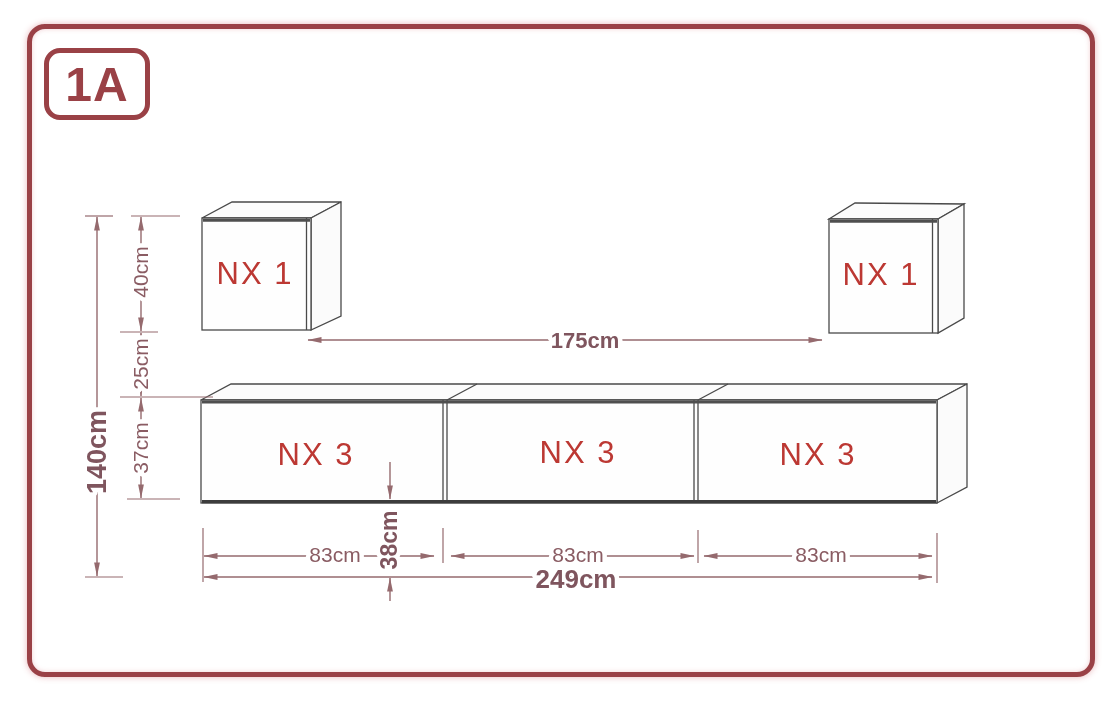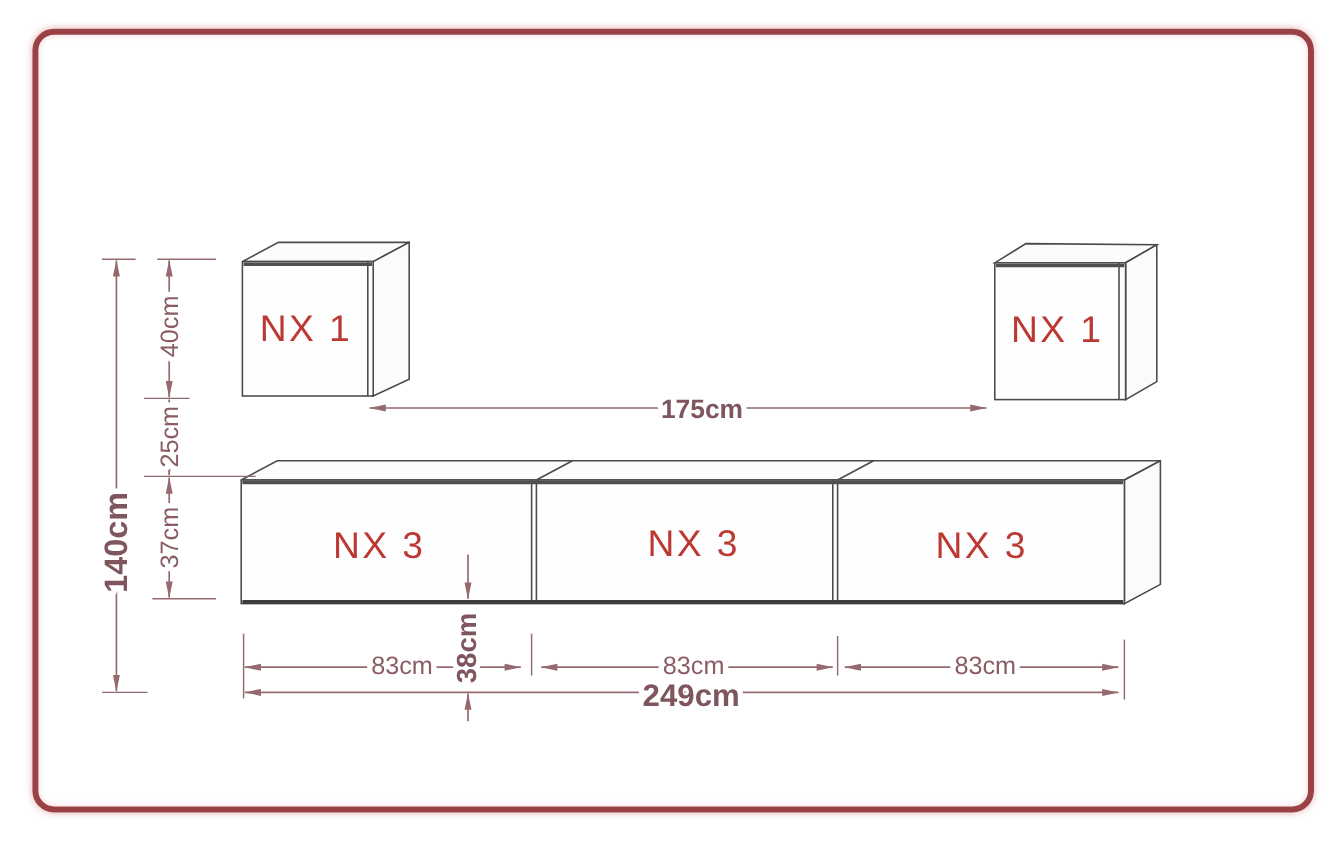--- a/index.html
+++ b/index.html
@@ -41,20 +41,23 @@
   .dim-label-semi{font-size:22px;font-weight:600;fill:#7f555e;}
   .dim-label-bold{font-size:26px;font-weight:700;fill:#7f555e;}
   .dim-label-bold-sm{font-size:23px;font-weight:700;fill:#7f555e;}
   .dim-label-bold-v{font-size:27px;font-weight:700;fill:#7f555e;}
 </style>
 </head>
 <body>
 
 <div class="stage">
   <div class="frame"></div>
+  <div class="badge">
+    <span>1A</span>
+  </div>
 
   <svg width="1119" height="705" viewBox="0 0 1119 705">
     <defs>
       <marker id="arrow" markerUnits="userSpaceOnUse" markerWidth="16" markerHeight="9" refX="14.5" refY="4.5" orient="auto-start-reverse">
         <path class="arrhead" d="M15,4.5 L1,1.6 L1,7.4 Z"></path>
       </marker>
     </defs>
 
     <g>
       <polygon class="face face-top" points="202,218 232,202 341,202 311,218"></polygon>

